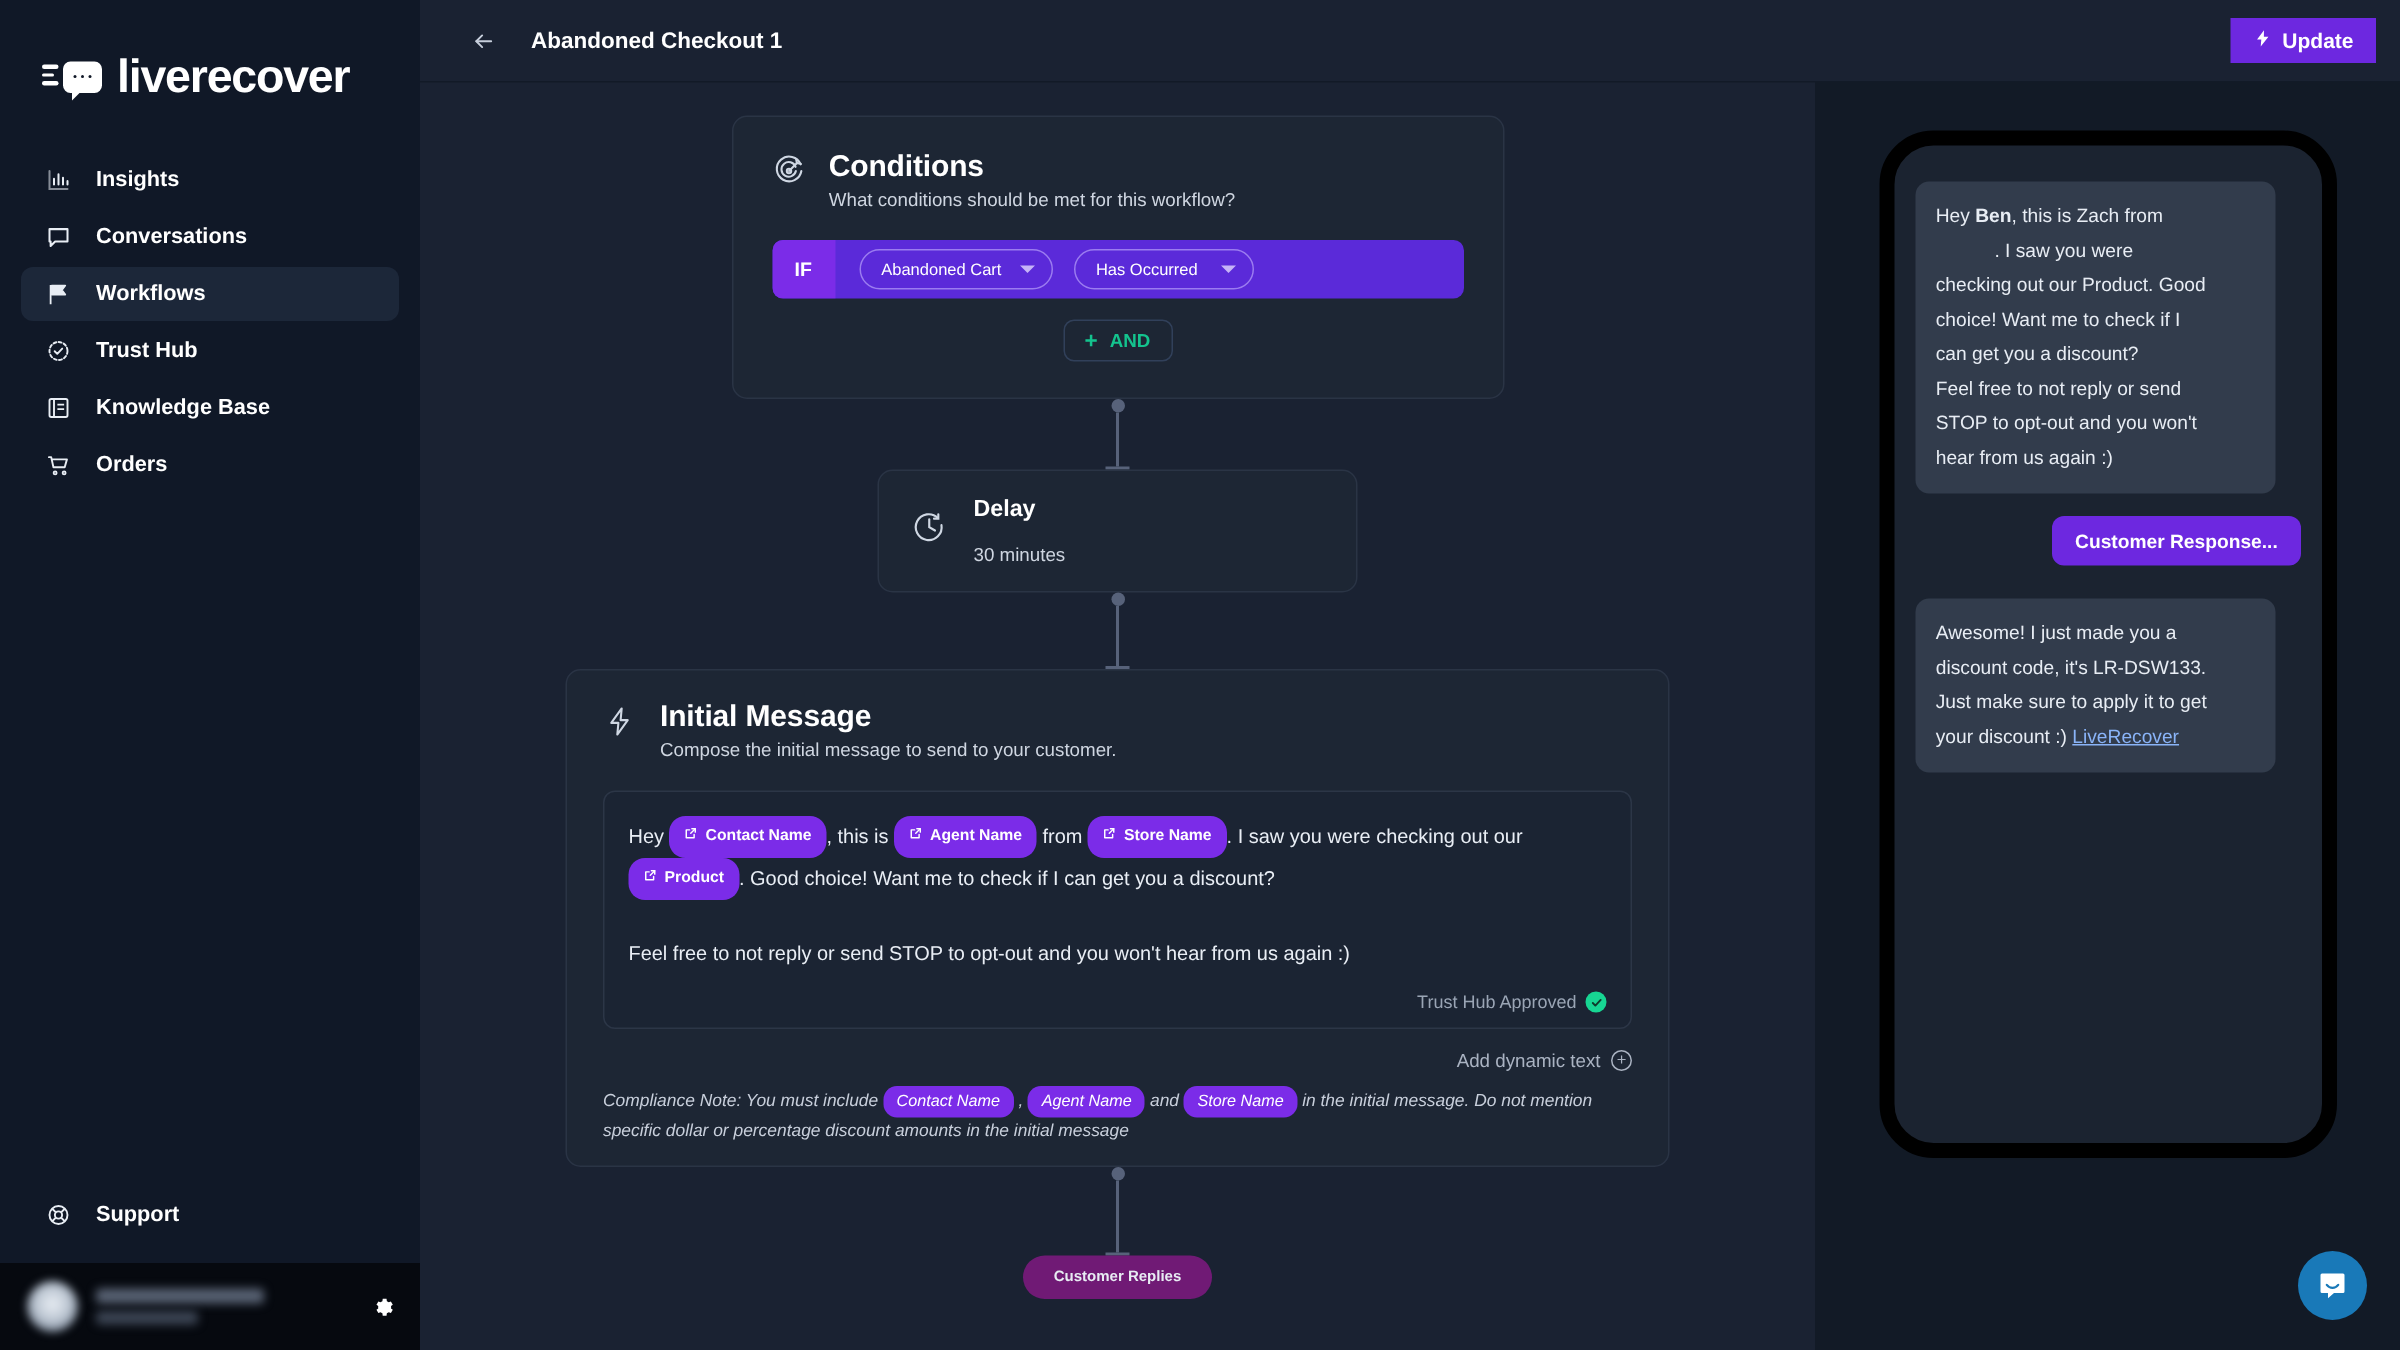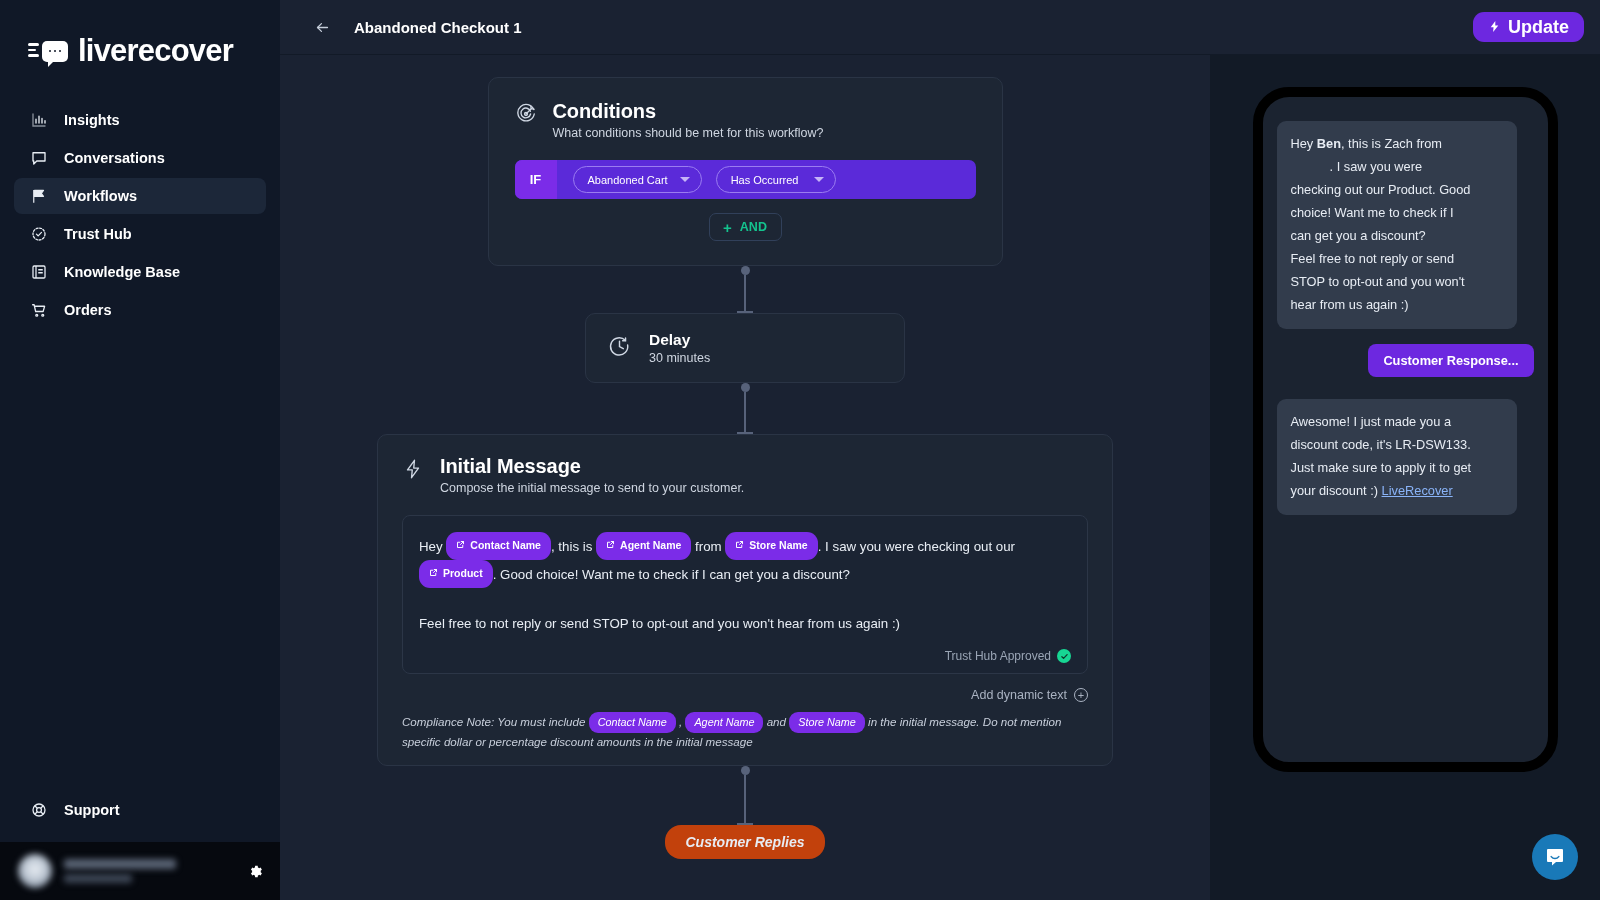--- a/index.html
+++ b/index.html
@@ -79,22 +79,22 @@
     display: flex; align-items: center; padding: 0 16px 0 28px;
     border-bottom: 1px solid #121a27;
   }
   .back-btn {
     width: 28px; height: 28px; display: flex; align-items: center; justify-content: center;
     color: #c6cedb; cursor: pointer; font-size: 17px;
   }
   .page-title { color: #fff; font-size: 15px; font-weight: 700; margin-left: 18px; }
   .update-btn {
     margin-left: auto; display: flex; align-items: center; gap: 7px;
-    background: #6d28e0; color: #fff; border: none; border-radius: 11px;
-    height: 30px; padding: 0 15px; font-size: 18px; font-weight: 700;
+    background: #6d28e0; color: #fff; border: none; border-radius: 0;
+    height: 30px; padding: 0 15px; font-size: 14px; font-weight: 700;
     font-family: "Liberation Sans", sans-serif; cursor: pointer;
   }
 
   .body { flex: 1; display: flex; min-height: 0; }
 
   
   .canvas {
     flex: 1; background: #1a2232; position: relative; overflow: hidden;
     display: flex; flex-direction: column; align-items: center;
     padding-top: 22px;
@@ -136,21 +136,21 @@
   
   .conn { display: flex; flex-direction: column; align-items: center; }
   .conn .dot { width: 9px; height: 9px; border-radius: 50%; background: #57627a; }
   .conn .line { width: 2px; background: #57627a; }
   .conn .cap { width: 16px; height: 2px; background: #57627a; }
 
   
   .delay { width: 320px; padding: 17px 22px; display: flex; align-items: center; gap: 18px; }
   .delay-ico { color: #cfd7e3; flex: 0 0 22px; }
   .delay-title { color: #fff; font-size: 15.5px; font-weight: 700; }
-  .delay-sub { color: #cfd6e1; font-size: 12.5px; margin-top: 2px; }
+  .delay-sub { color: #cfd6e1; font-size: 12.5px; margin-top: 14px; }
 
   
   .initial { width: 736px; padding: 20px 24px 0; }
   .msg-box {
     margin-top: 20px; background: #1b2433; border: 1px solid #2c out; border: 1px solid #2c3647;
     border-radius: 8px; padding: 16px 16px 10px;
   }
   .msg-line { color: #e9eef5; font-size: 13.3px; line-height: 23px; }
   .chip {
     display: inline-flex; align-items: center; gap: 5px;
@@ -180,22 +180,22 @@
     margin-top: 10px; padding-bottom: 14px;
     color: #c8cfdb; font-size: 11.6px; font-style: italic; line-height: 18px;
   }
   .chip-sm {
     display: inline-block; background: #7b2ce8; color: #fff; border-radius: 9px;
     padding: 1px 9px 2px; font-size: 10.8px; font-style: italic; white-space: nowrap;
   }
 
   
   .replies-pill {
-    background: #c2410c; color: #e7ecf3; font-size: 14px; font-weight: 700;
-    border-radius: 16px; padding: 9px 20px; font-style: italic;
+    background: #701a75; color: #e7ecf3; font-size: 10px; font-weight: 700;
+    border-radius: 16px; padding: 9px 20px;
   }
 
   
   .preview {
     width: 390px; flex: 0 0 390px; background: #121a26;
     display: flex; justify-content: center; padding-top: 32px;
     position: relative;
   }
   .phone {
     width: 305px; height: 685px; border: 10px solid #000; border-radius: 36px;

